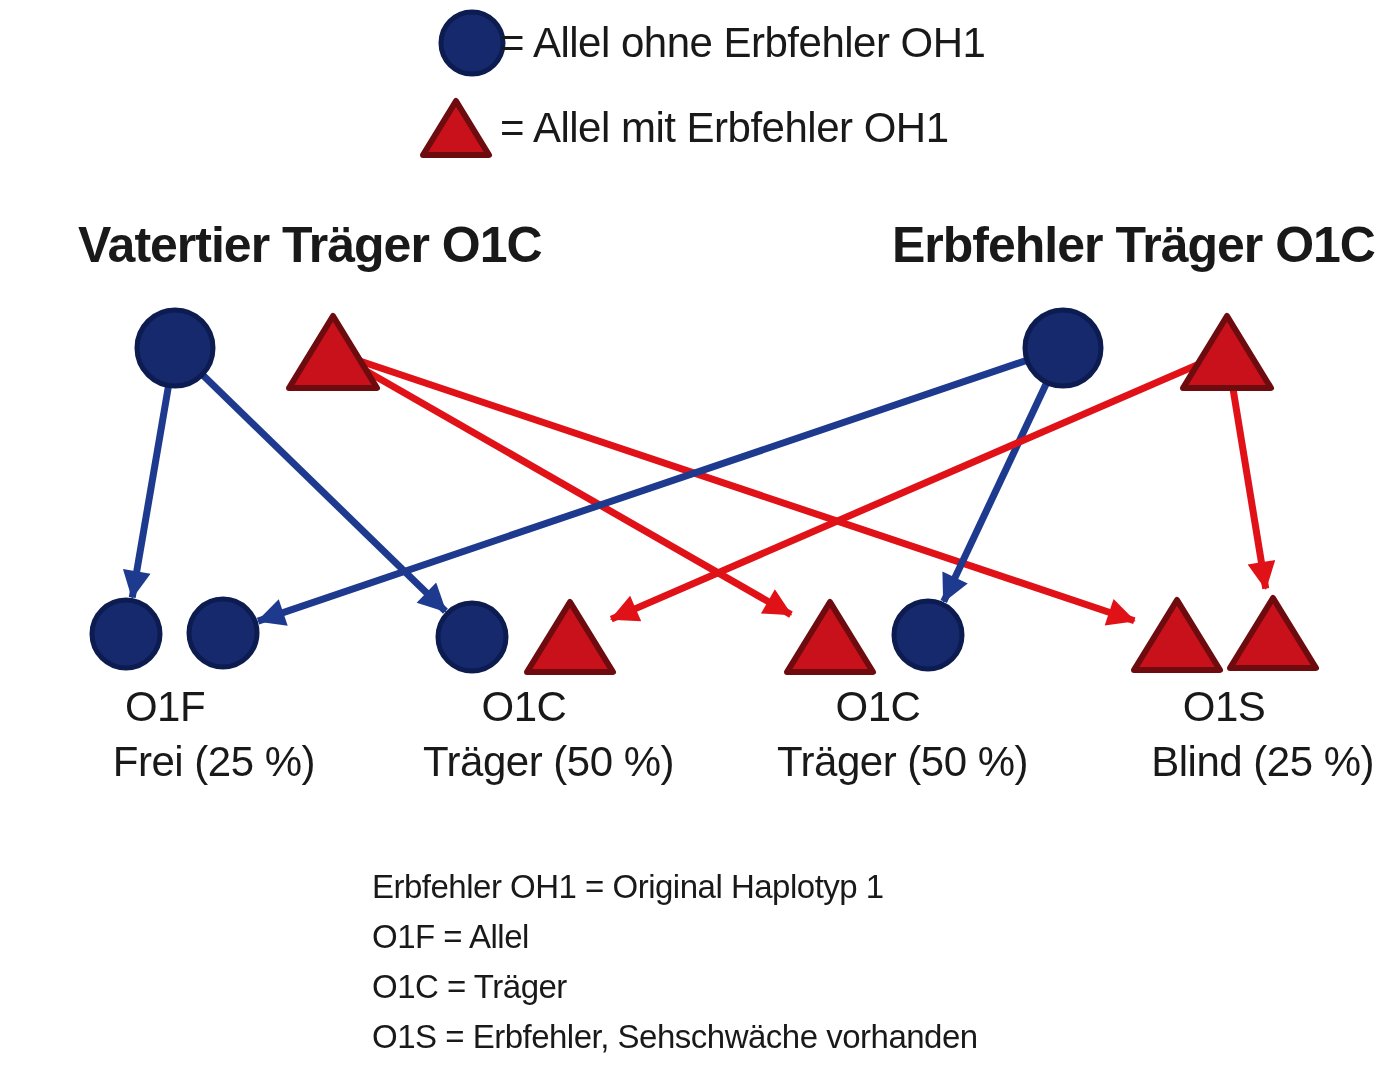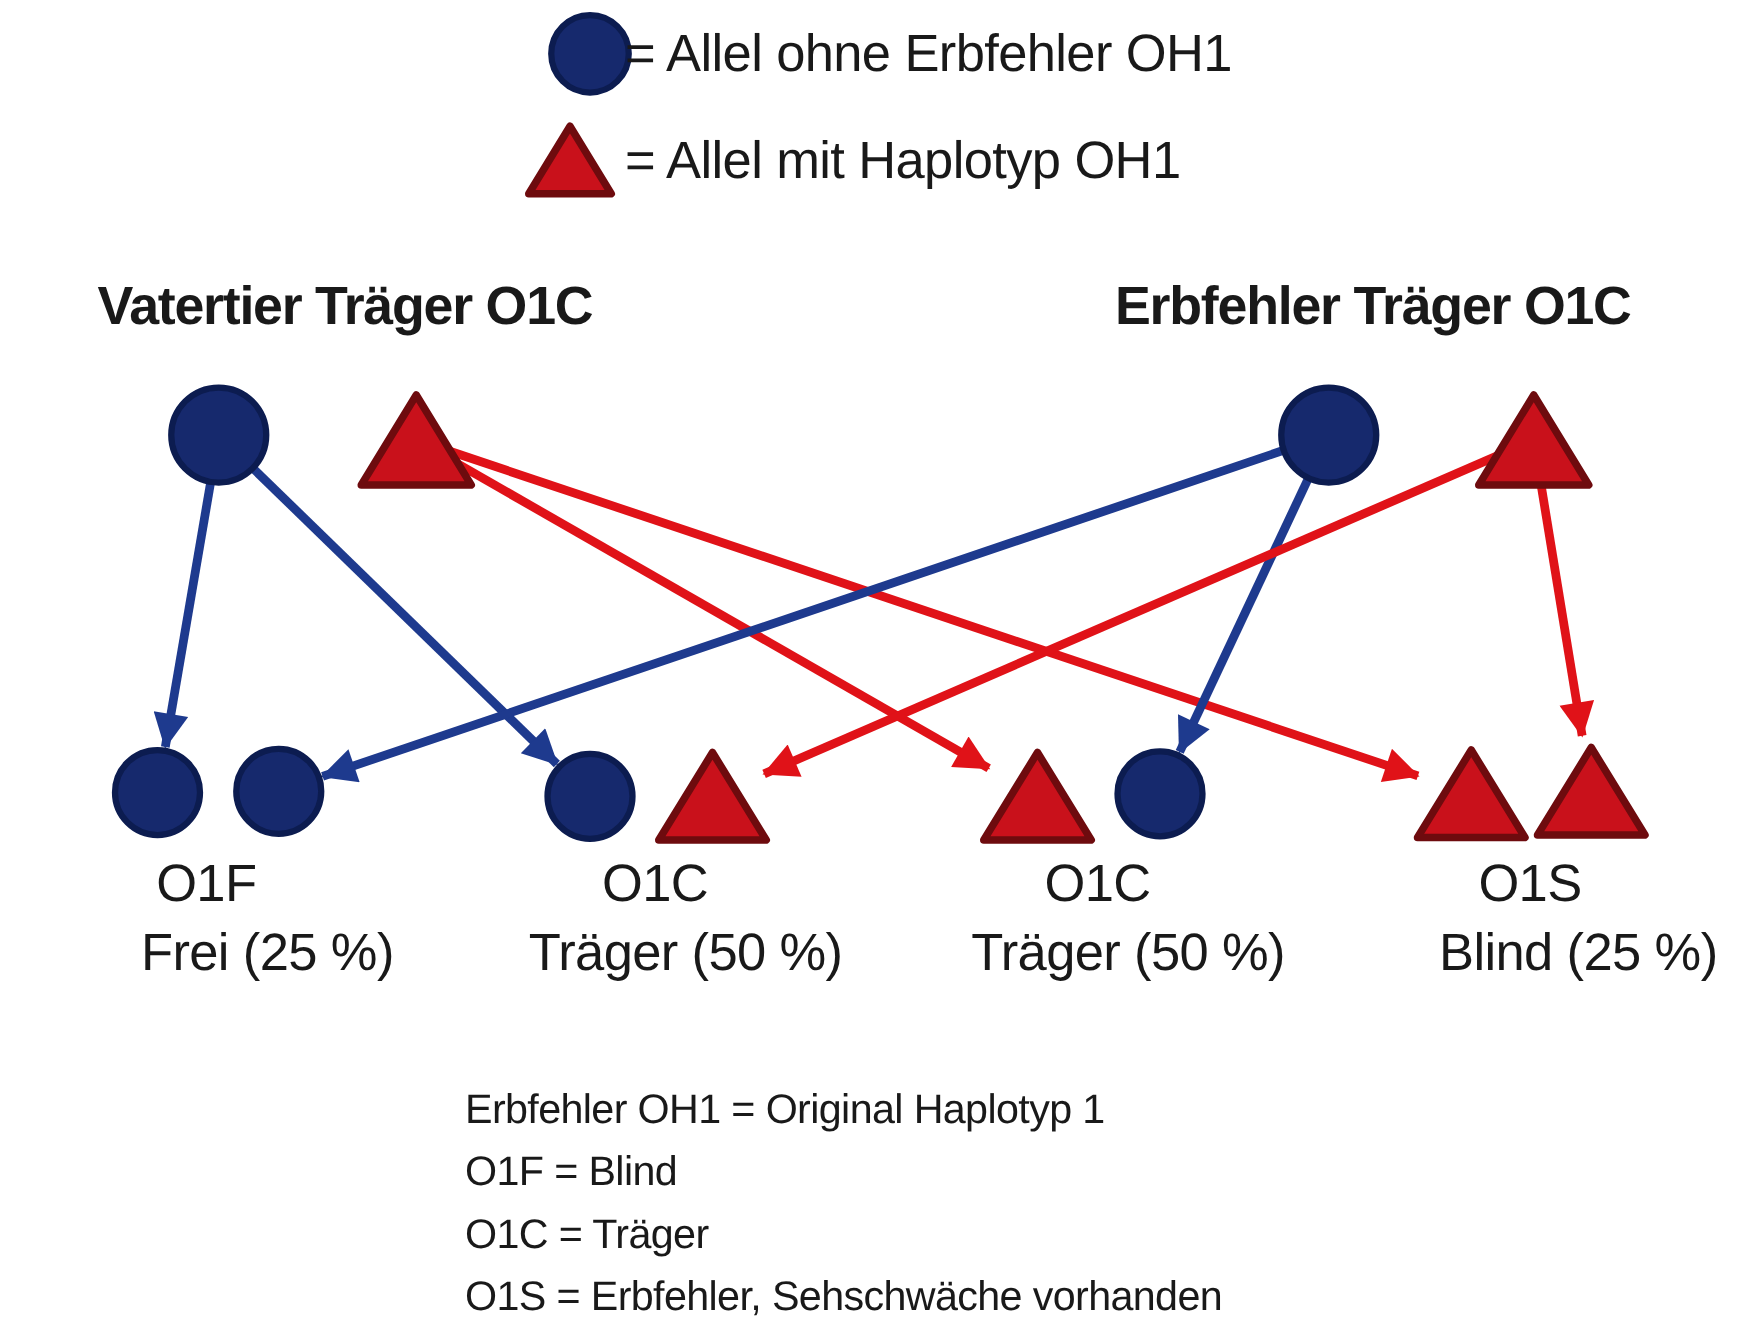--- a/index.html
+++ b/index.html
@@ -10,21 +10,21 @@
     height: 1070px;
     background: #ffffff;
     overflow: hidden;
     font-family: "Liberation Sans", "DejaVu Sans", sans-serif;
     color: #191919;
     letter-spacing: -0.5px;
   }
   .canvas svg { position: absolute; left: 0; top: 0; }
   .txt { position: absolute; white-space: nowrap; text-align: right; }
   .legend-label { font-size: 42px; line-height: 48px; font-weight: normal; }
-  .parent-title { font-size: 43px; line-height: 48px; font-weight: bold; letter-spacing: -1px; }
+  .parent-title { font-size: 50px; line-height: 48px; font-weight: bold; letter-spacing: -1px; }
   .group-label { position: absolute; width: 300px; text-align: center; }
   .group-label .code   { font-size: 42px; line-height: 48px; }
   .group-label .status { font-size: 42px; line-height: 48px; margin-top: 7px; text-align: right; }
   .footnotes { position: absolute; left: 372px; top: 862px; font-size: 33px; line-height: 50px; }
 </style>
 </head>
 <body>
 
 <div class="canvas">
 
@@ -55,21 +55,21 @@
       <circle cx="223" cy="633" r="34" fill="#16296d" stroke="#0c1c50" stroke-width="5"></circle>
       <circle cx="472" cy="637" r="34" fill="#16296d" stroke="#0c1c50" stroke-width="5"></circle>
       <polygon points="570,602 613,672 527,672" fill="#c9111b" stroke="#6e0b0e" stroke-width="6" stroke-linejoin="round"></polygon>
       <polygon points="830,602 873,672 787,672" fill="#c9111b" stroke="#6e0b0e" stroke-width="6" stroke-linejoin="round"></polygon>
       <circle cx="928" cy="635" r="34" fill="#16296d" stroke="#0c1c50" stroke-width="5"></circle>
       <polygon points="1177,600 1220,670 1134,670" fill="#c9111b" stroke="#6e0b0e" stroke-width="6" stroke-linejoin="round"></polygon>
       <polygon points="1273,598 1316,668 1230,668" fill="#c9111b" stroke="#6e0b0e" stroke-width="6" stroke-linejoin="round"></polygon>
     </svg>
 
   <div class="txt legend-label" style="left:500px; top:19px;">= Allel ohne Erbfehler OH1</div>
-  <div class="txt legend-label" style="left:500px; top:104px;">= Allel mit Haplotyp OH1</div>
+  <div class="txt legend-label" style="left:500px; top:104px;">= Allel mit Erbfehler OH1</div>
 
   <div class="txt parent-title" style="left:78px; top:221px;">Vatertier Träger O1C</div>
   <div class="txt parent-title" style="left:892px; top:221px;">Erbfehler Träger O1C</div>
 
   <div class="group-label" style="left:15px; top:683px;">
     <div class="code">O1F</div>
     <div class="status">Frei (25 %)</div>
   </div>
   <div class="group-label" style="left:374px; top:683px;">
     <div class="code">O1C</div>
@@ -79,18 +79,18 @@
     <div class="code">O1C</div>
     <div class="status">Träger (50 %)</div>
   </div>
   <div class="group-label" style="left:1074px; top:683px;">
     <div class="code">O1S</div>
     <div class="status">Blind (25 %)</div>
   </div>
 
   <div class="footnotes">
     <div>Erbfehler OH1 = Original Haplotyp 1</div>
-    <div>O1F = Blind</div>
+    <div>O1F = Allel</div>
     <div>O1C = Träger</div>
     <div>O1S = Erbfehler, Sehschwäche vorhanden</div>
   </div>
 
 </div>
 
 </body></html>

